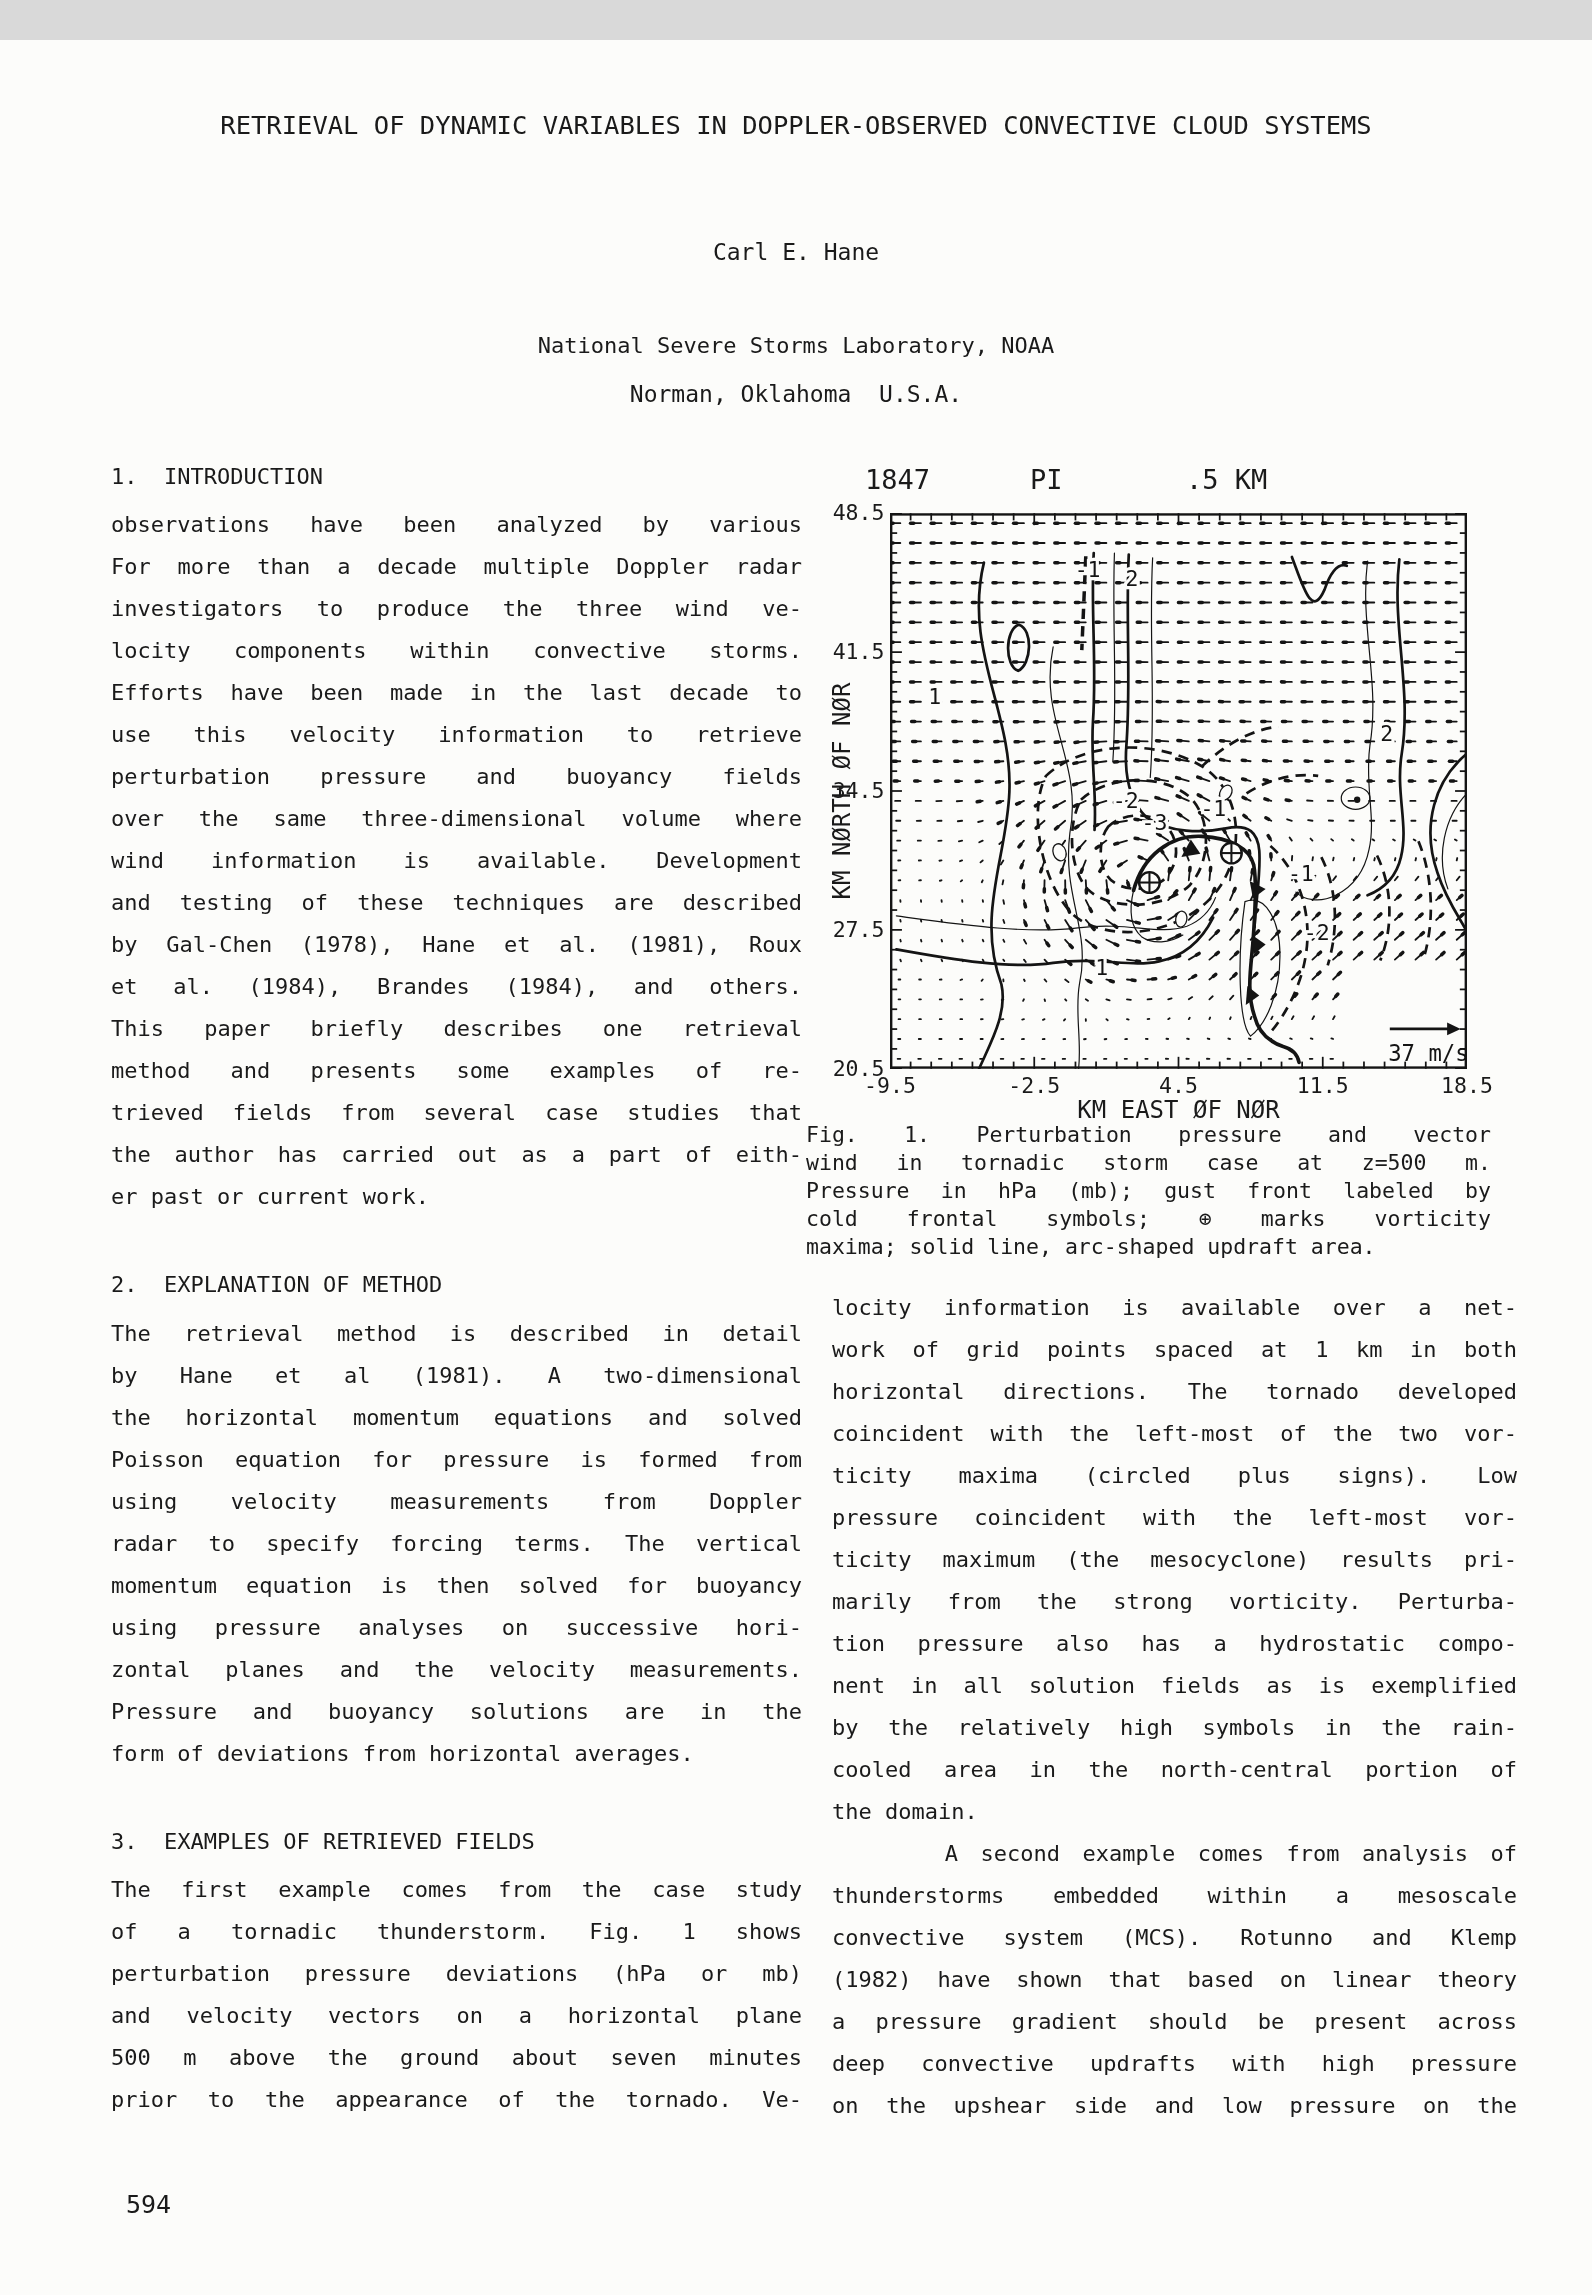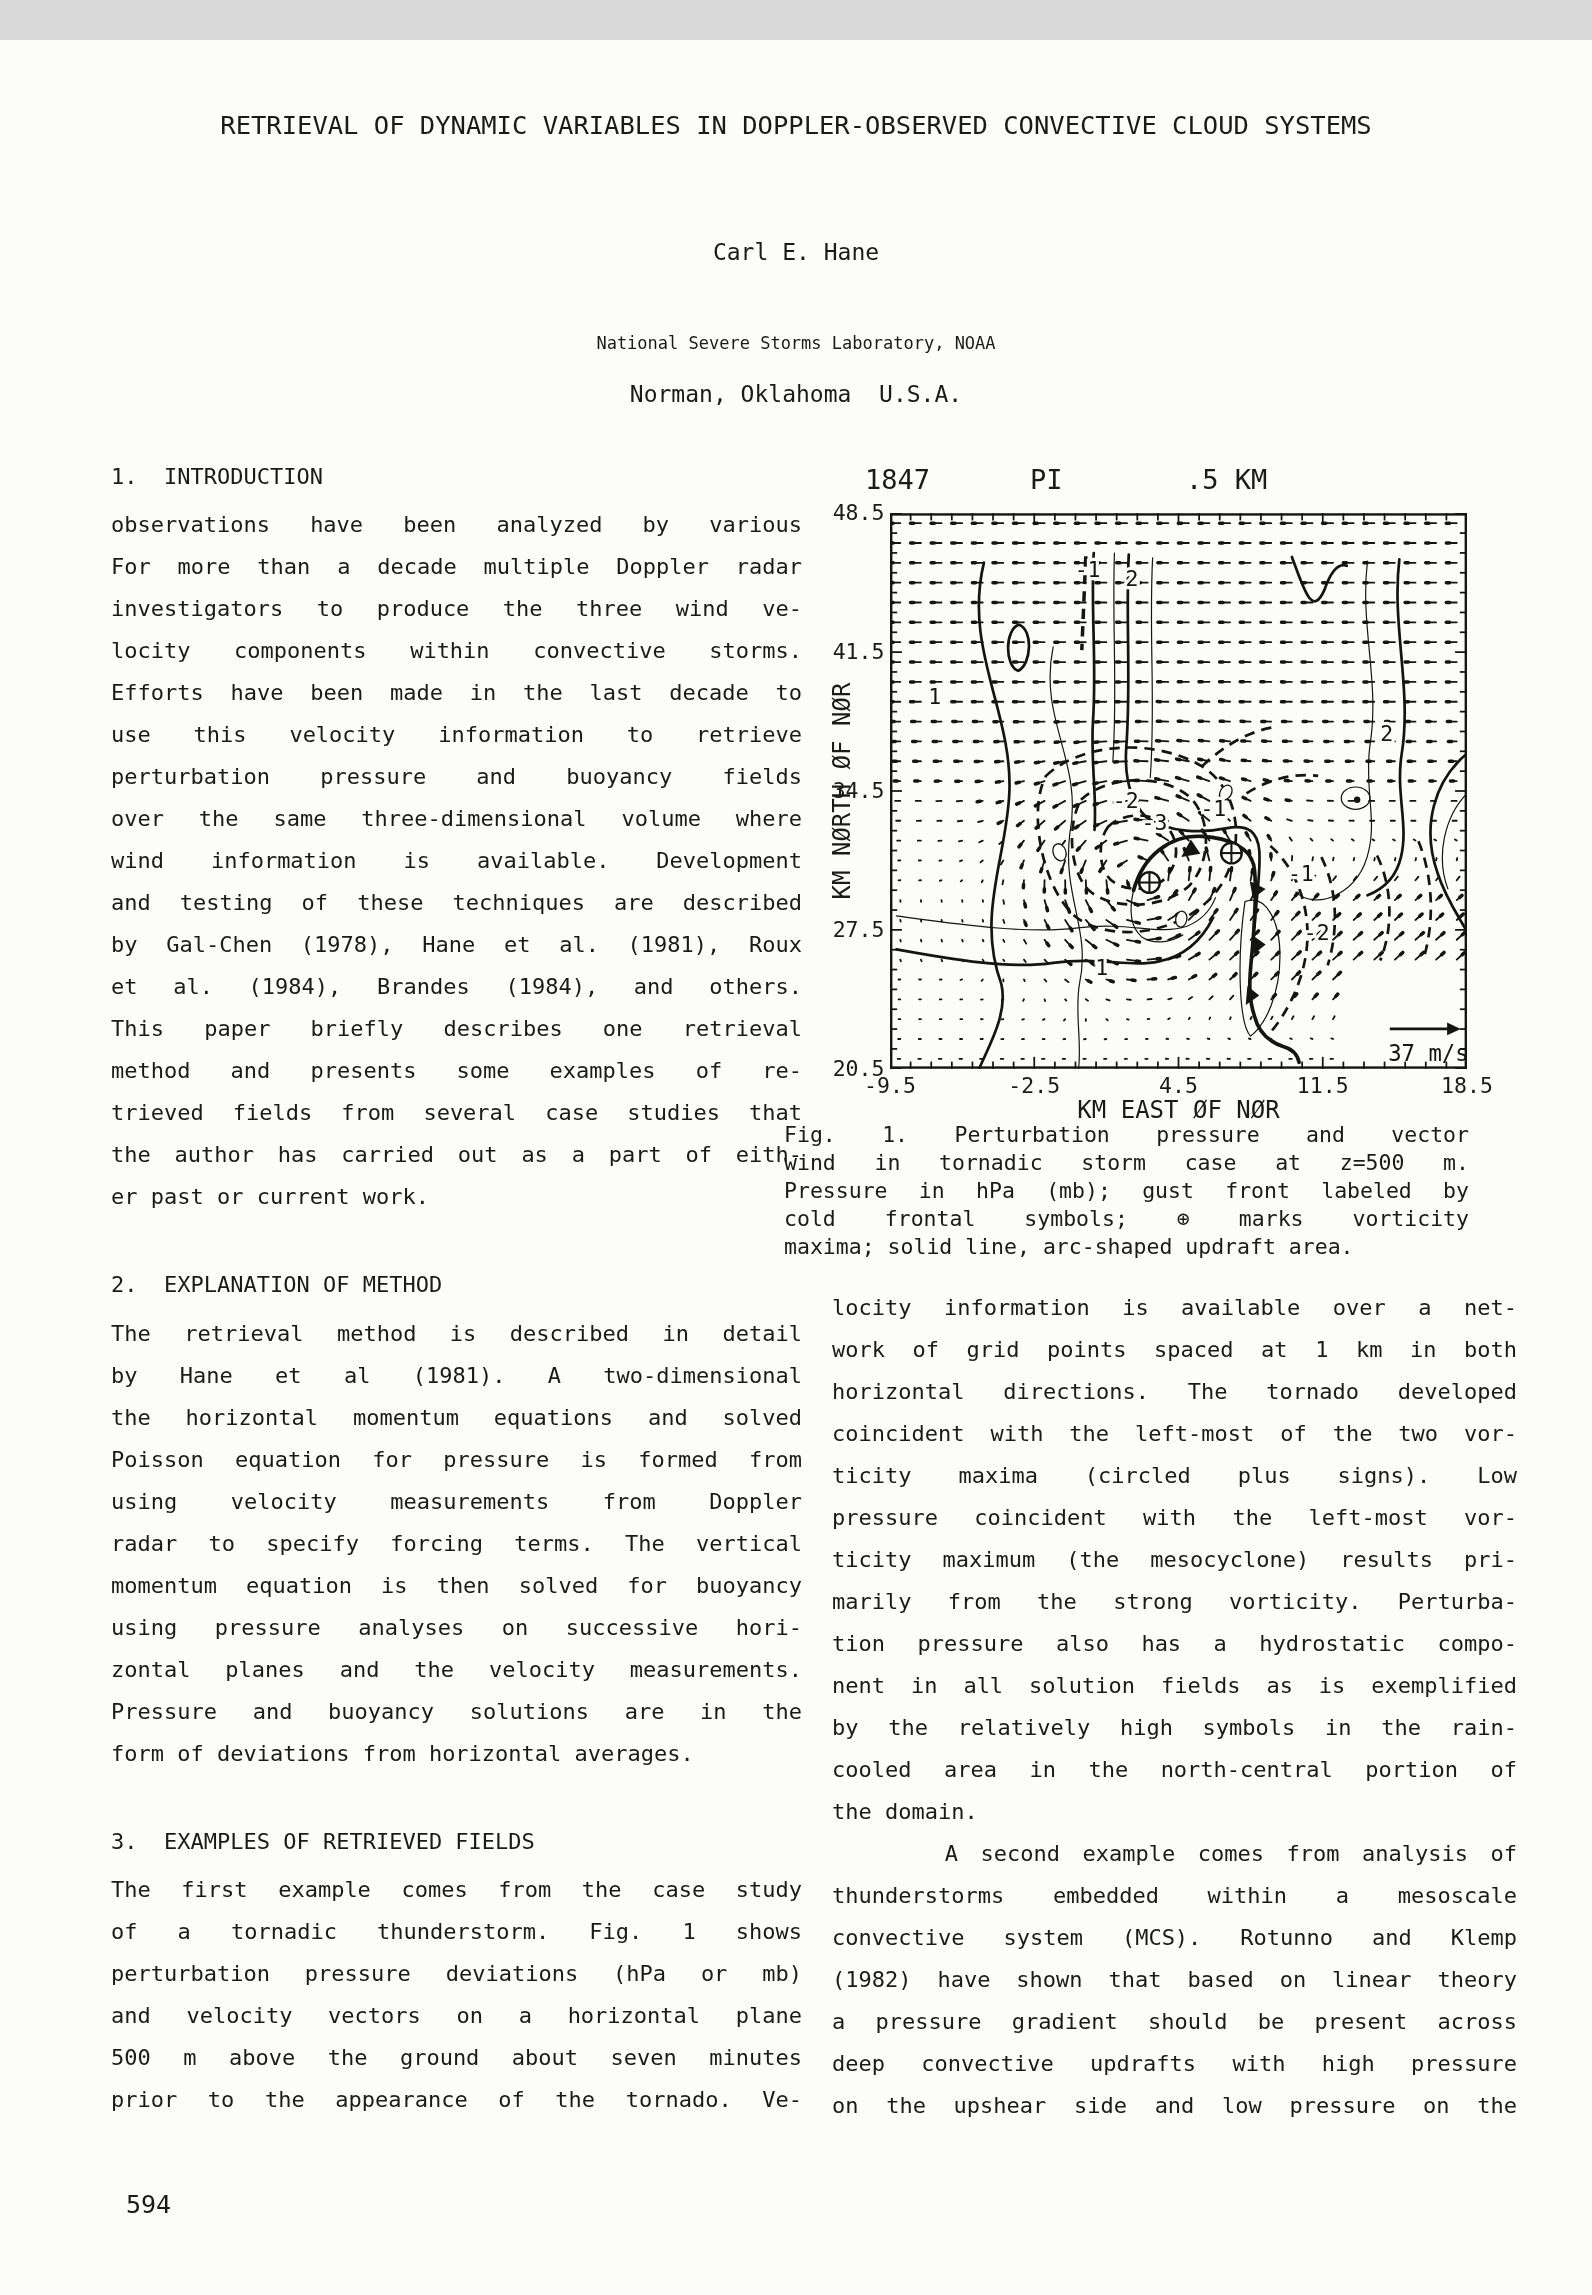--- a/index.html
+++ b/index.html
@@ -1,21 +1,21 @@
 <!DOCTYPE html>
 <html style="font-size:12.7px"><head>
 <meta charset="utf-8">
 <style>
   html,body{margin:0;padding:0;background:#d9d9d9;}
   .page{position:relative;width:1592px;height:2295px;background:#fcfcfa;color:#1a1a1a;
         font-family:"DejaVu Sans Mono","Liberation Mono",monospace;overflow:hidden;margin-top:40px;}
   .center{position:absolute;left:0;width:100%;text-align:center;white-space:pre;}
   .title{top:70px;font-size:25.5px;}
   .author{top:199px;font-size:23px;}
-  .affil1{top:293px;font-size:17px;}
+  .affil1{top:293px;font-size:22px;}
   .affil2{top:341px;font-size:23px;}
   .col{position:absolute;}
   .left-col{left:111px;top:416px;width:691px;}
   .right-col{left:832px;top:1241px;width:685px;}
   .ln{height:42px;line-height:42px;font-size:22px;}
   .j{text-align:justify;text-align-last:justify;}
   .l{white-space:pre;text-align:left;}
   .heading{height:42px;line-height:42px;font-size:22px;white-space:pre;margin-top:46px;}
   .heading:first-child{margin-top:0;}
   .para{margin-top:6.4px;}
@@ -24,21 +24,21 @@
   .fig-head{position:absolute;top:424px;font-size:27px;white-space:pre;}
   .fh-time{left:865px;} .fh-prod{left:1030px;} .fh-level{left:1186px;}
   .plot-svg{position:absolute;left:890px;top:473px;background:#fcfcfa;}
   .yticks{position:absolute;left:825px;top:473px;width:61px;height:556px;}
   .yticks span{position:absolute;right:1.6px;transform:translateY(-52%);font-size:21.5px;}
   .ylab{position:absolute;left:842px;top:751px;transform:translate(-50%,-50%) rotate(-90deg);
         white-space:nowrap;font-size:24px;}
   .xticks{position:absolute;left:890px;top:1033px;width:577px;height:27px;}
   .xticks span{position:absolute;transform:translateX(-50%);font-size:21.5px;}
   .xlab{position:absolute;left:890px;top:1056px;width:577px;text-align:center;font-size:24px;white-space:pre;}
-  .caption{position:absolute;left:784px;top:1081px;width:685px;}
+  .caption{position:absolute;left:806px;top:1081px;width:685px;}
   .caption .ln{height:28px;line-height:28px;font-size:21.5px;}
   
   .ck{fill:none;stroke:#141414;stroke-width:3.4;stroke-linecap:round;}
   .cn{fill:none;stroke:#141414;stroke-width:1.5;stroke-linecap:round;}
   .cd{fill:none;stroke:#141414;stroke-width:3.4;stroke-linecap:butt;stroke-dasharray:13 9;}
   .cpip{fill:#141414;stroke:none;}
   .cmark{fill:#fcfcfa;stroke:#141414;stroke-width:1.6;}
   .clabel{font-family:"DejaVu Sans Mono",monospace;font-size:27px;fill:#141414;
           paint-order:stroke;stroke:#fcfcfa;stroke-width:8;}
 </style>

